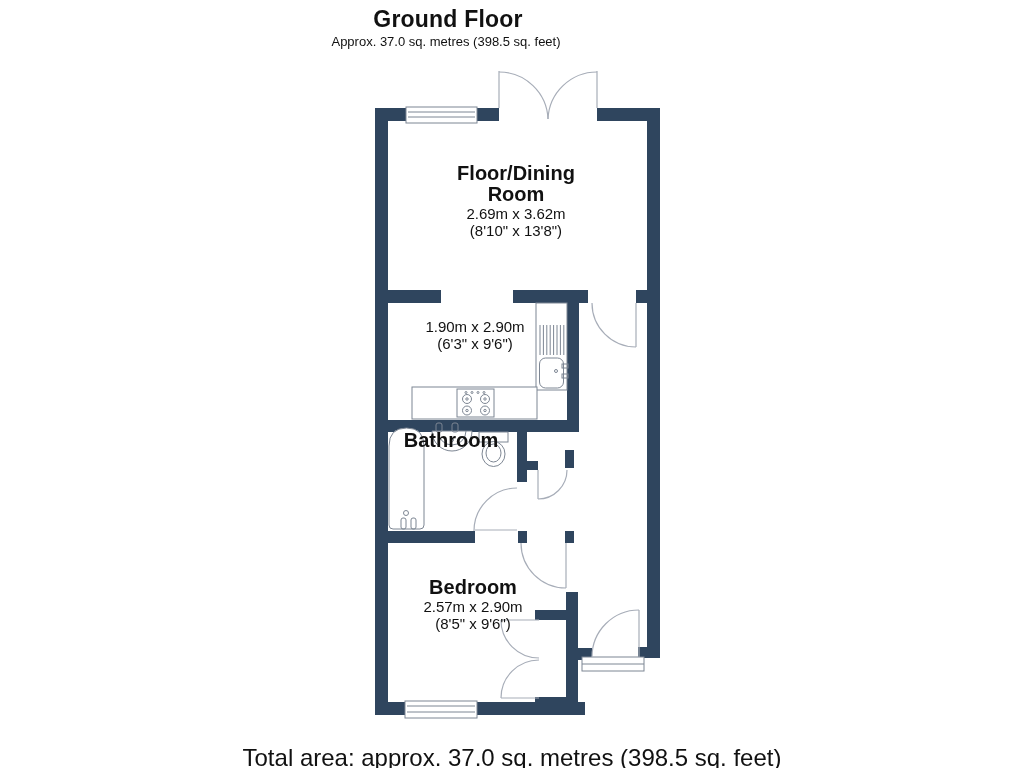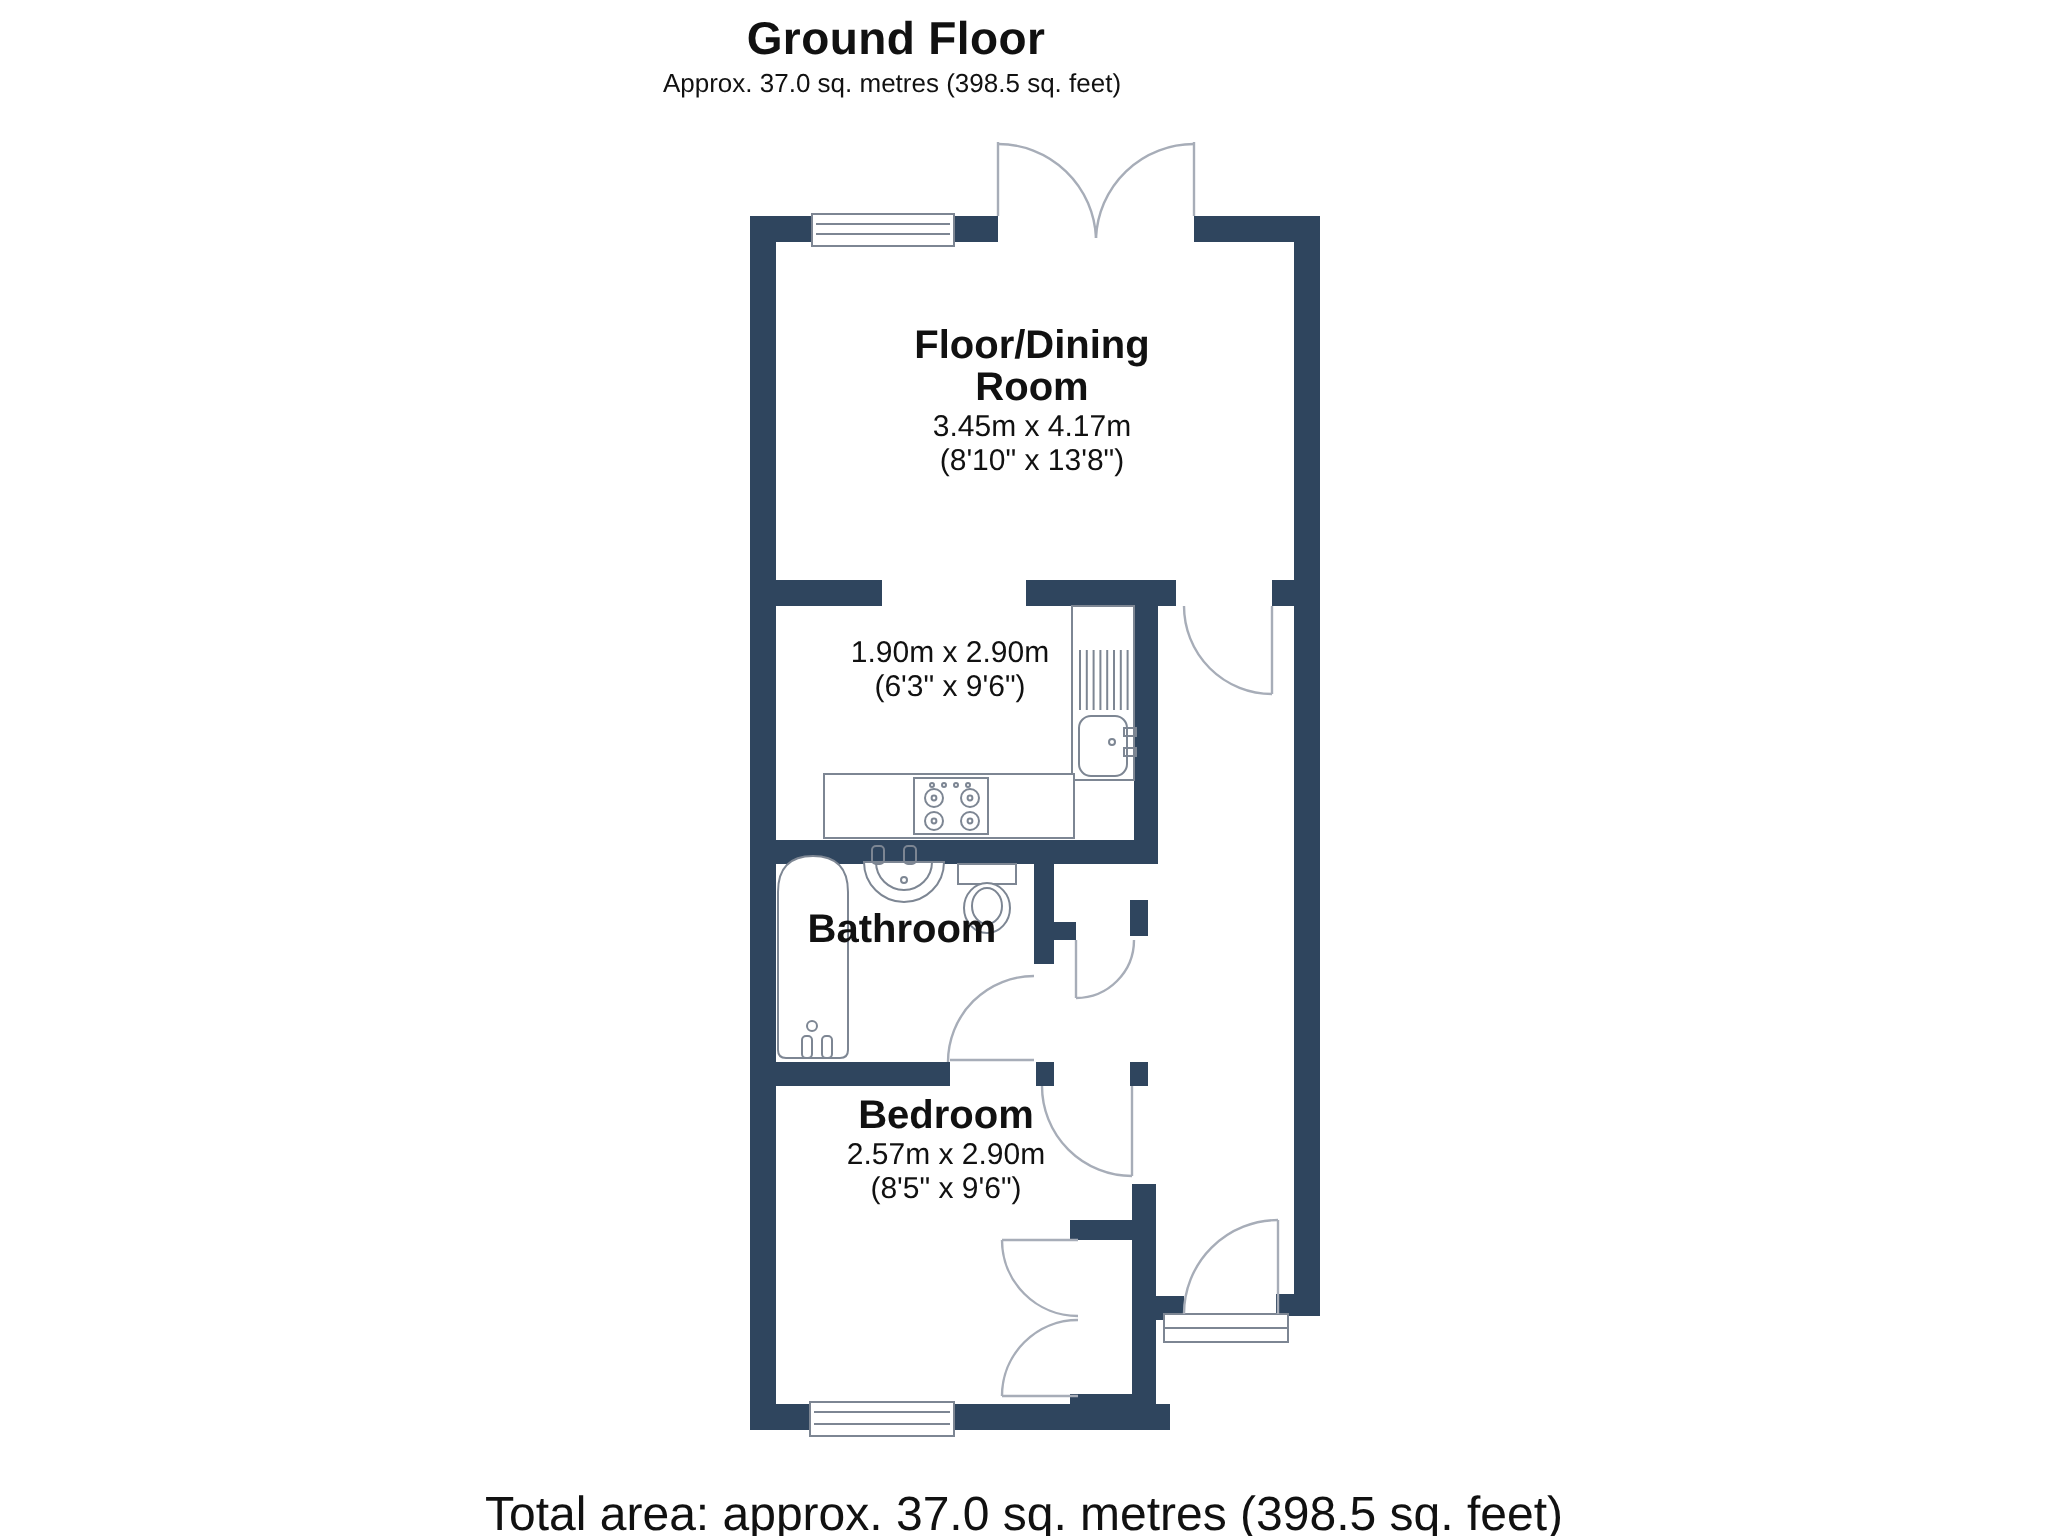--- a/index.html
+++ b/index.html
@@ -155,32 +155,32 @@
     <line class="door" x1="639" y1="610" x2="639" y2="657"></line>
     <path class="door" d="M592,657 A47,47 0 0 1 639,610"></path>
   </g>
 </svg>
 
 <div class="abs" id="plan-title">Ground Floor</div>
 <div class="abs" id="plan-subtitle">Approx. 37.0 sq. metres (398.5 sq. feet)</div>
 
 <div class="room-label" style="left:431px;top:163px;width:170px;">
   <div class="room-name">Floor/Dining Room</div>
-  <div class="room-dim">3.45m x 4.17m</div>
+  <div class="room-dim">2.69m x 3.62m</div>
   <div class="room-dim">(8'10" x 13'8")</div>
 </div>
 
 <div class="room-label" style="left:395px;top:318px;width:160px;">
   <div class="room-dim">1.90m x 2.90m</div>
   <div class="room-dim">(6'3" x 9'6")</div>
 </div>
 
-<div class="room-label" style="left:371px;top:455px;width:160px;">
+<div class="room-label" style="left:371px;top:430px;width:160px;">
   <div class="room-name">Bathroom</div>
 </div>
 
-<div class="room-label" style="left:393px;top:548px;width:160px;">
+<div class="room-label" style="left:393px;top:577px;width:160px;">
   <div class="room-name">Bedroom</div>
   <div class="room-dim">2.57m x 2.90m</div>
   <div class="room-dim">(8'5" x 9'6")</div>
 </div>
 
 <div class="abs" id="plan-footer">Total area: approx. 37.0 sq. metres (398.5 sq. feet)</div>
 
 </body></html>

